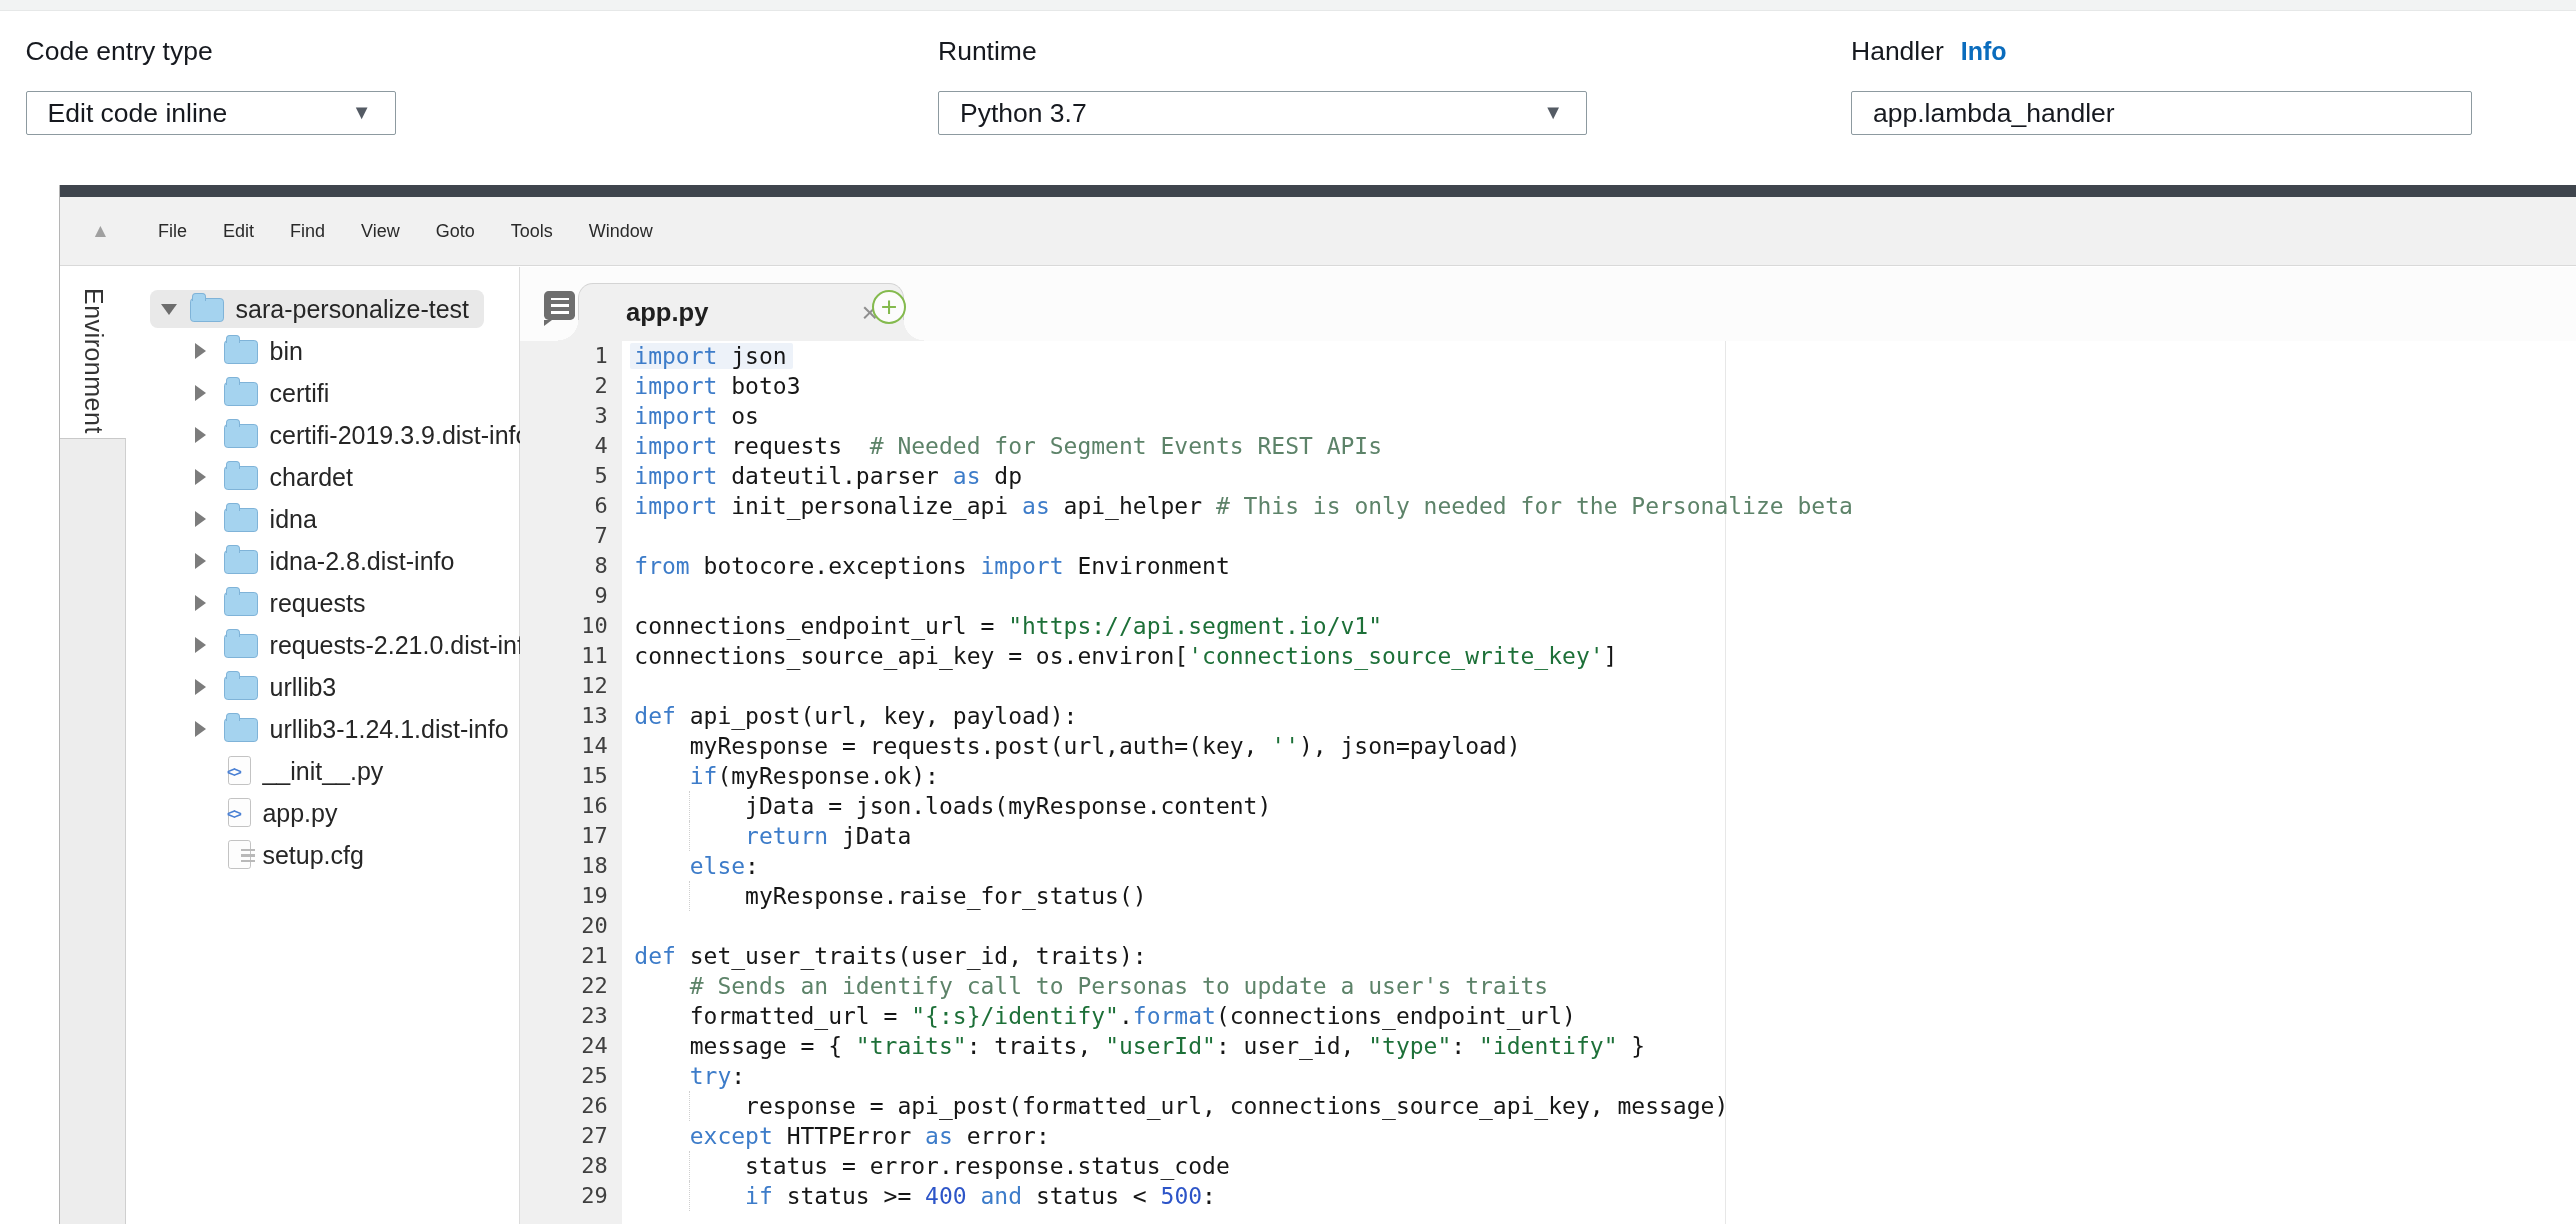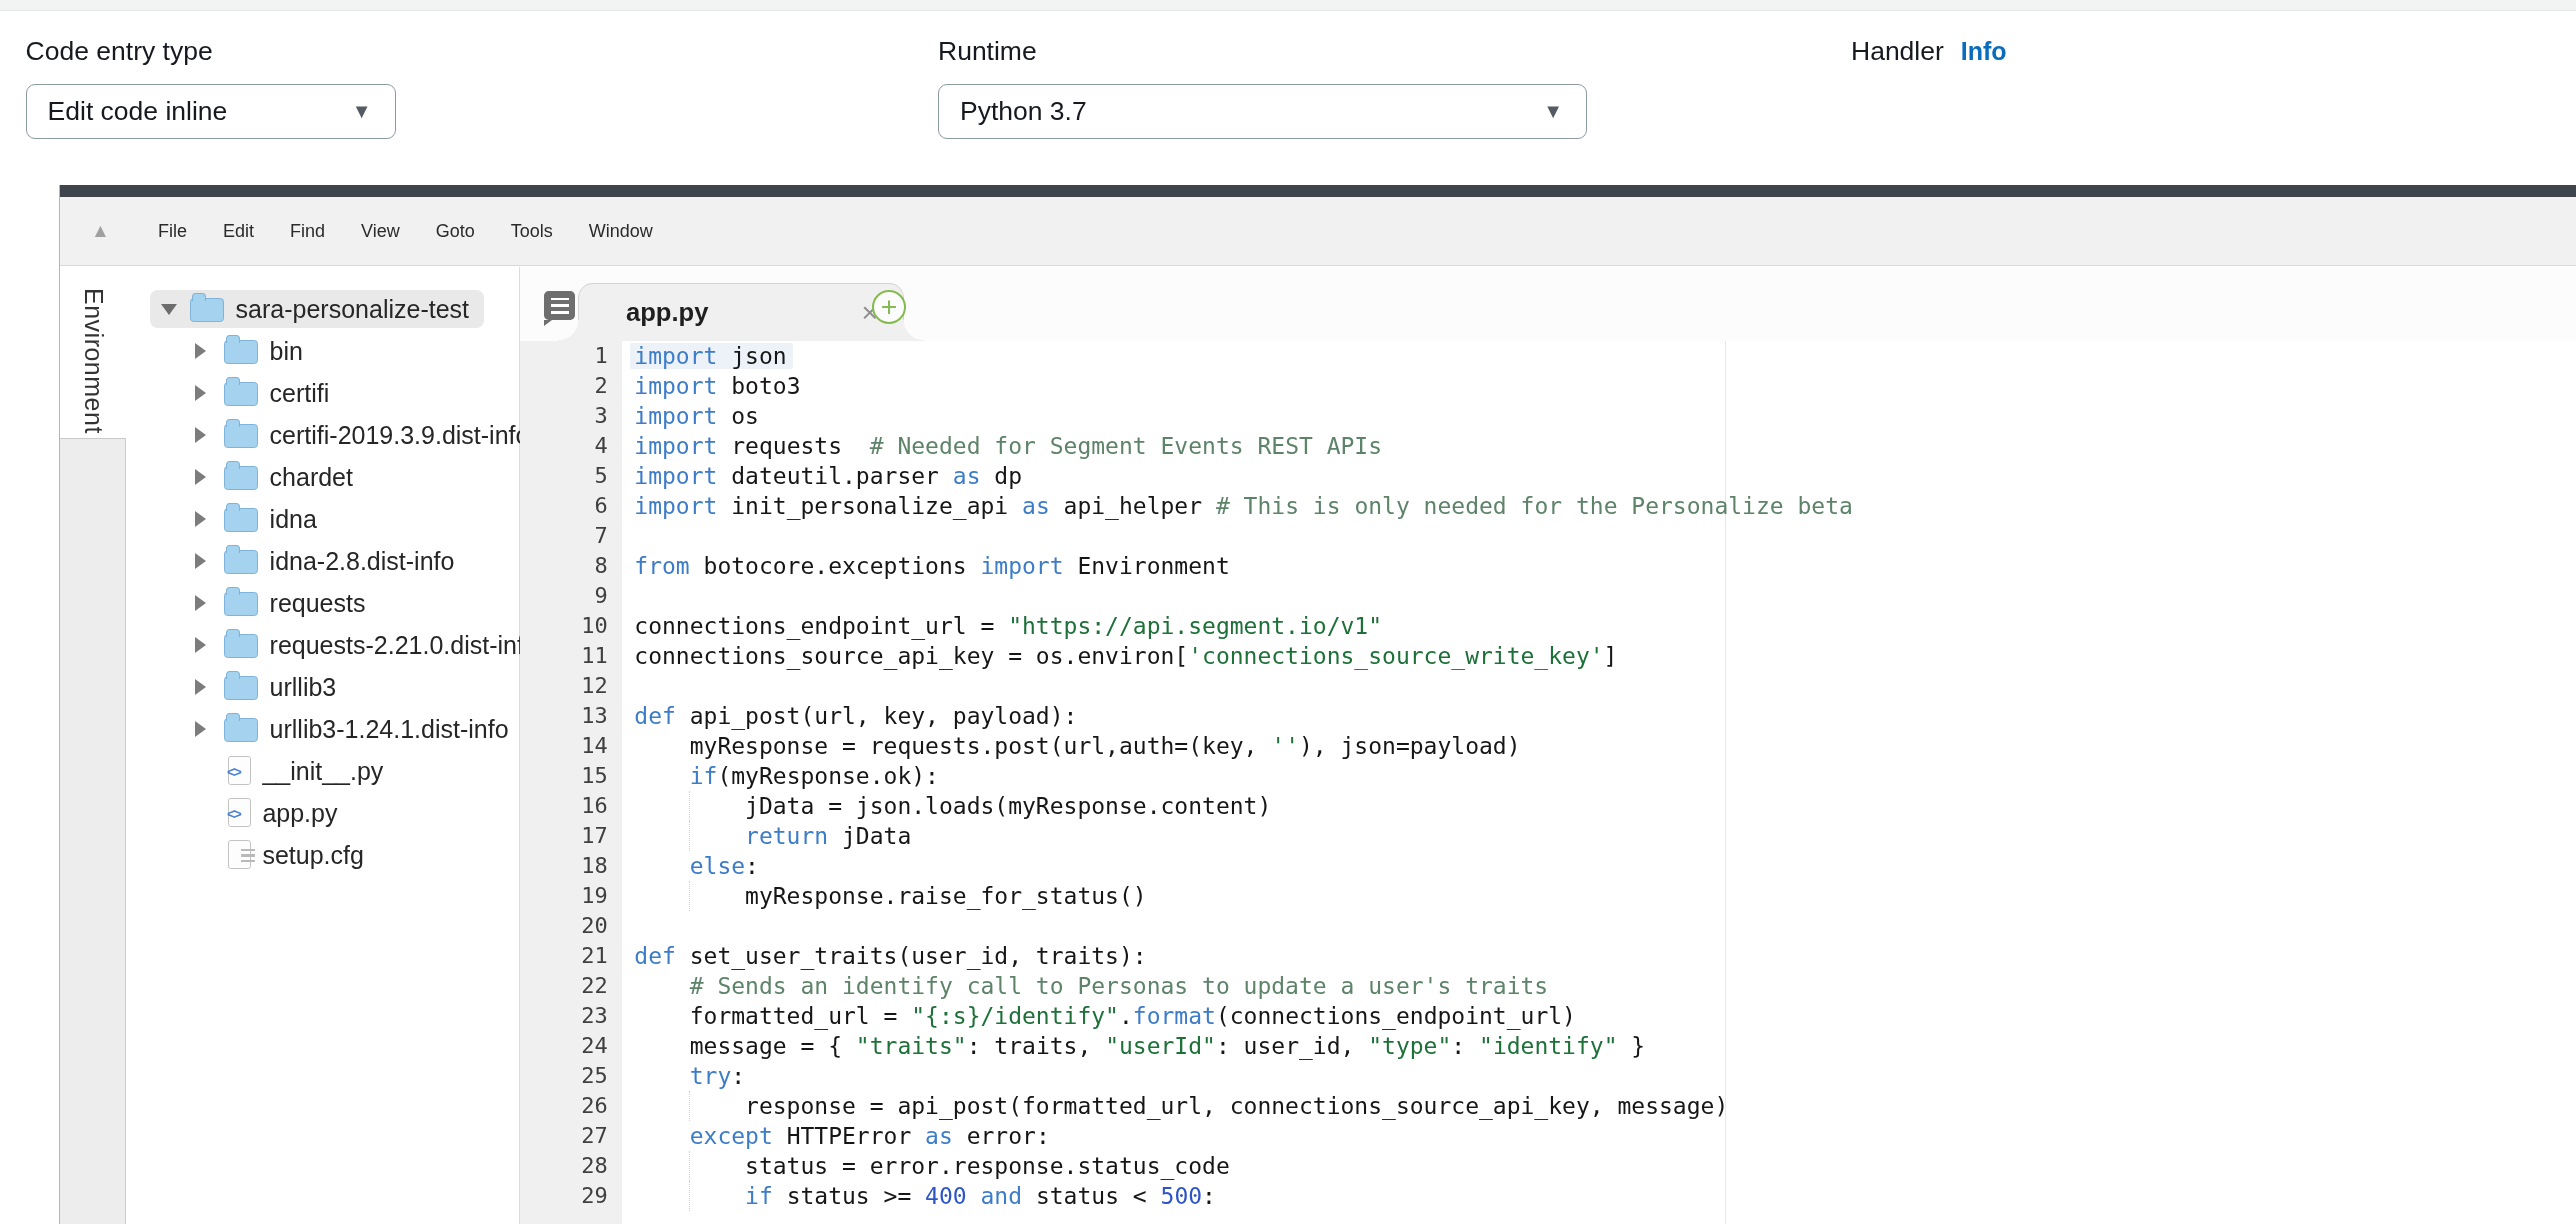--- a/index.html
+++ b/index.html
@@ -8,21 +8,21 @@
 
   
   .top-strip { position:absolute; left:0; top:0; width:100%; height:11.4px; background:#f2f3f3; border-bottom:0.9px solid #e6e8e8; }
 
   
   .field { position:absolute; top:36px; }
   .field-label-row { display:flex; align-items:baseline; gap:17px; height:38px; }
   .field-label { font-size:26.5px; color:#16191f; font-weight:500; }
   .info-link { font-size:25px; font-weight:700; color:var(--info); cursor:pointer; }
   .selectbox, .textbox {
-    margin-top:10px; height:55px; border:0.9px solid #8d9aa0; border-radius:9px;
+    margin-top:17px; height:44px; border:0.9px solid #8d9aa0; border-radius:2px;
     background:#fff; display:flex; align-items:center; padding:0 21px;
     font-size:26.5px; color:#16191f; position:relative;
   }
   .selectbox .arrow { position:absolute; right:23px; top:50%; transform:translateY(-52%);
     font-size:20px; color:#545b64; }
   .textbox input { border:none; outline:none; font-size:26.5px; color:#16191f; width:100%;
     font-family:"Liberation Sans", sans-serif; background:transparent; }
 
   
   .ide { position:absolute; left:59px; top:185px; right:0; bottom:0;
@@ -123,20 +123,23 @@
   <div class="selectbox">
     <span>Python 3.7</span>
     <span class="arrow">▼</span>
   </div>
 </div>
 
 <div class="field" style="left:1851px; width:621px;">
   <div class="field-label-row">
     <span class="field-label">Handler</span>
     <span class="info-link">Info</span>
+  </div>
+  <div class="textbox">
+    <input value="app.lambda_handler" style="">
   </div>
 </div>
 
 <div class="ide">
   <div class="ide-topbar"></div>
 
   <div class="menubar">
     <span class="collapse">▲</span>
     <ul id="menu-items">
         <li>File</li>

